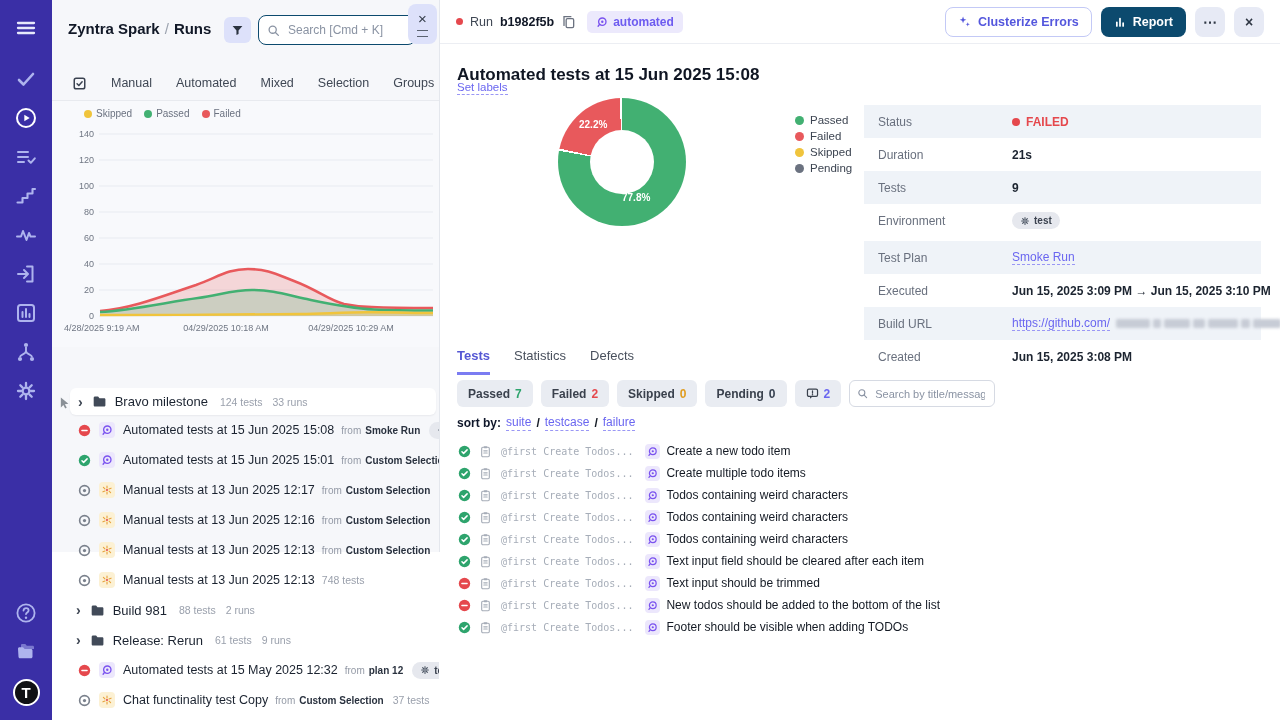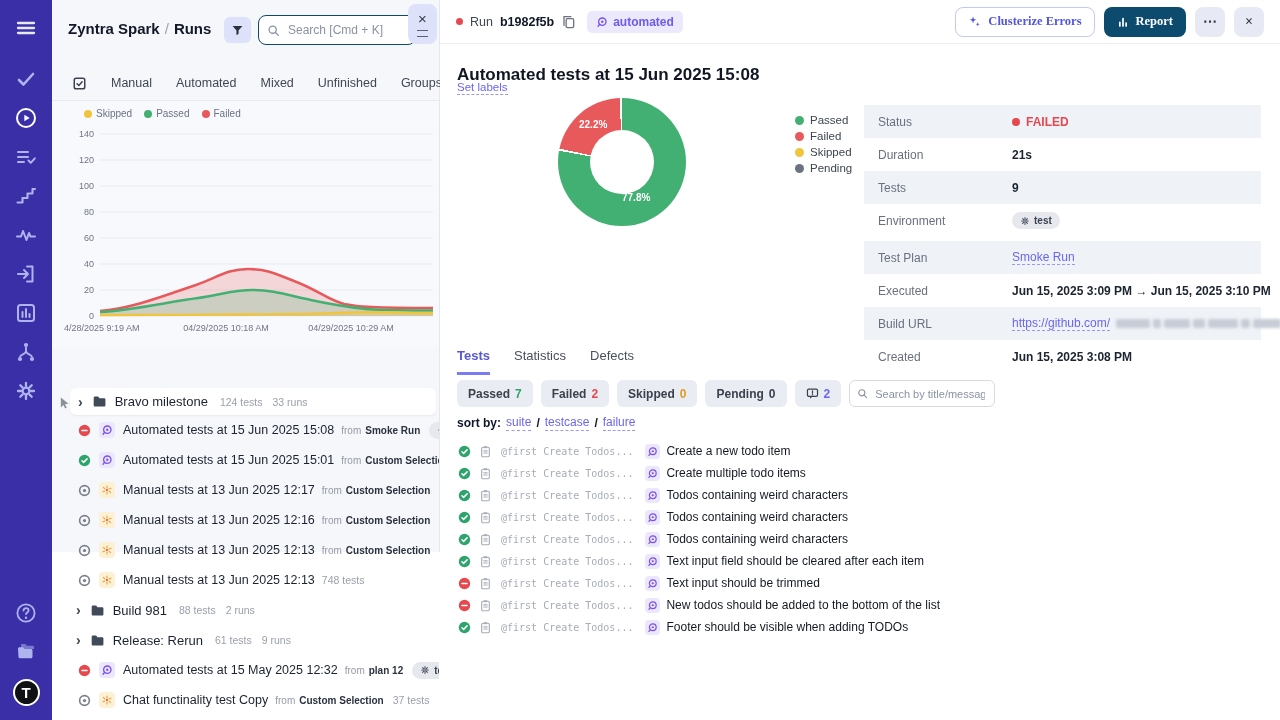--- a/index.html
+++ b/index.html
@@ -74,21 +74,21 @@
   .right{position:absolute;left:440px;top:0;width:840px;height:720px;background:#fff;}
   .topbar{position:absolute;left:0;top:0;width:100%;height:44px;border-bottom:1px solid #eceef3;
           display:flex;align-items:center;padding:0 16px;box-sizing:border-box;gap:7px;}
   .rdot{width:7px;height:7px;border-radius:50%;background:#e5484d;flex:none;}
   .runw{font-size:12.5px;color:#3f4754;}
   .runid{font-size:12.5px;font-weight:700;color:#111827;}
   .copyb{width:15px;height:15px;color:#6b7280;cursor:pointer;}
   .abadge{height:22px;background:#ece9fc;border-radius:5px;display:inline-flex;align-items:center;gap:5px;
           padding:0 9px;font-size:12px;font-weight:600;color:#6d5bf0;margin-left:4px;}
   .abadge .ic{width:12px;height:12px;color:#7a52ef;}
-  .tb-right{margin-left:auto;display:flex;align-items:center;gap:9px;font-family:Liberation Serif, serif;}
+  .tb-right{margin-left:auto;display:flex;align-items:center;gap:9px;}
   .btn{height:30px;border-radius:8px;display:inline-flex;align-items:center;justify-content:center;gap:7px;
        font-size:12.5px;font-weight:600;cursor:pointer;box-sizing:border-box;}
   .btn.cluster{border:1px solid #c3c9f6;color:#5457dd;background:#fff;padding:0 12px;}
   .btn.cluster .ic{width:13px;height:13px;color:#5457dd;}
   .btn.report{background:#5b63ee;color:#fff;padding:0 13px;}
   .btn.report .ic{width:12px;height:12px;color:#fff;}
   .btn.sq{width:30px;background:#e7eaf5;color:#2f3744;font-size:14px;font-weight:700;}
 
   .rtitle-h{position:absolute;left:17px;top:54px;font-size:17px;font-weight:700;color:#101623;}
   .setlabels{position:absolute;left:17px;top:81px;font-size:11.5px;color:#6a66f0;border-bottom:1px dashed #9a97f5;
@@ -324,21 +324,21 @@
       <span class="grip"></span>
     </div>
 
     <div class="ltabs">
       <svg class="ic">
           <use href="#i-selectall"></use>
         </svg>
       <span class="ltab">Manual</span>
       <span class="ltab">Automated</span>
       <span class="ltab">Mixed</span>
-      <span class="ltab">Unfinished</span>
+      <span class="ltab">Selection</span>
       <span class="ltab">Groups</span>
     </div>
 
     <div class="chartblock">
       <div class="clegend">
         <span class="li">
             <span class="dot" style="background: rgb(240, 196, 60);"></span>
             <span>Skipped</span>
           </span>
         <span class="li">

